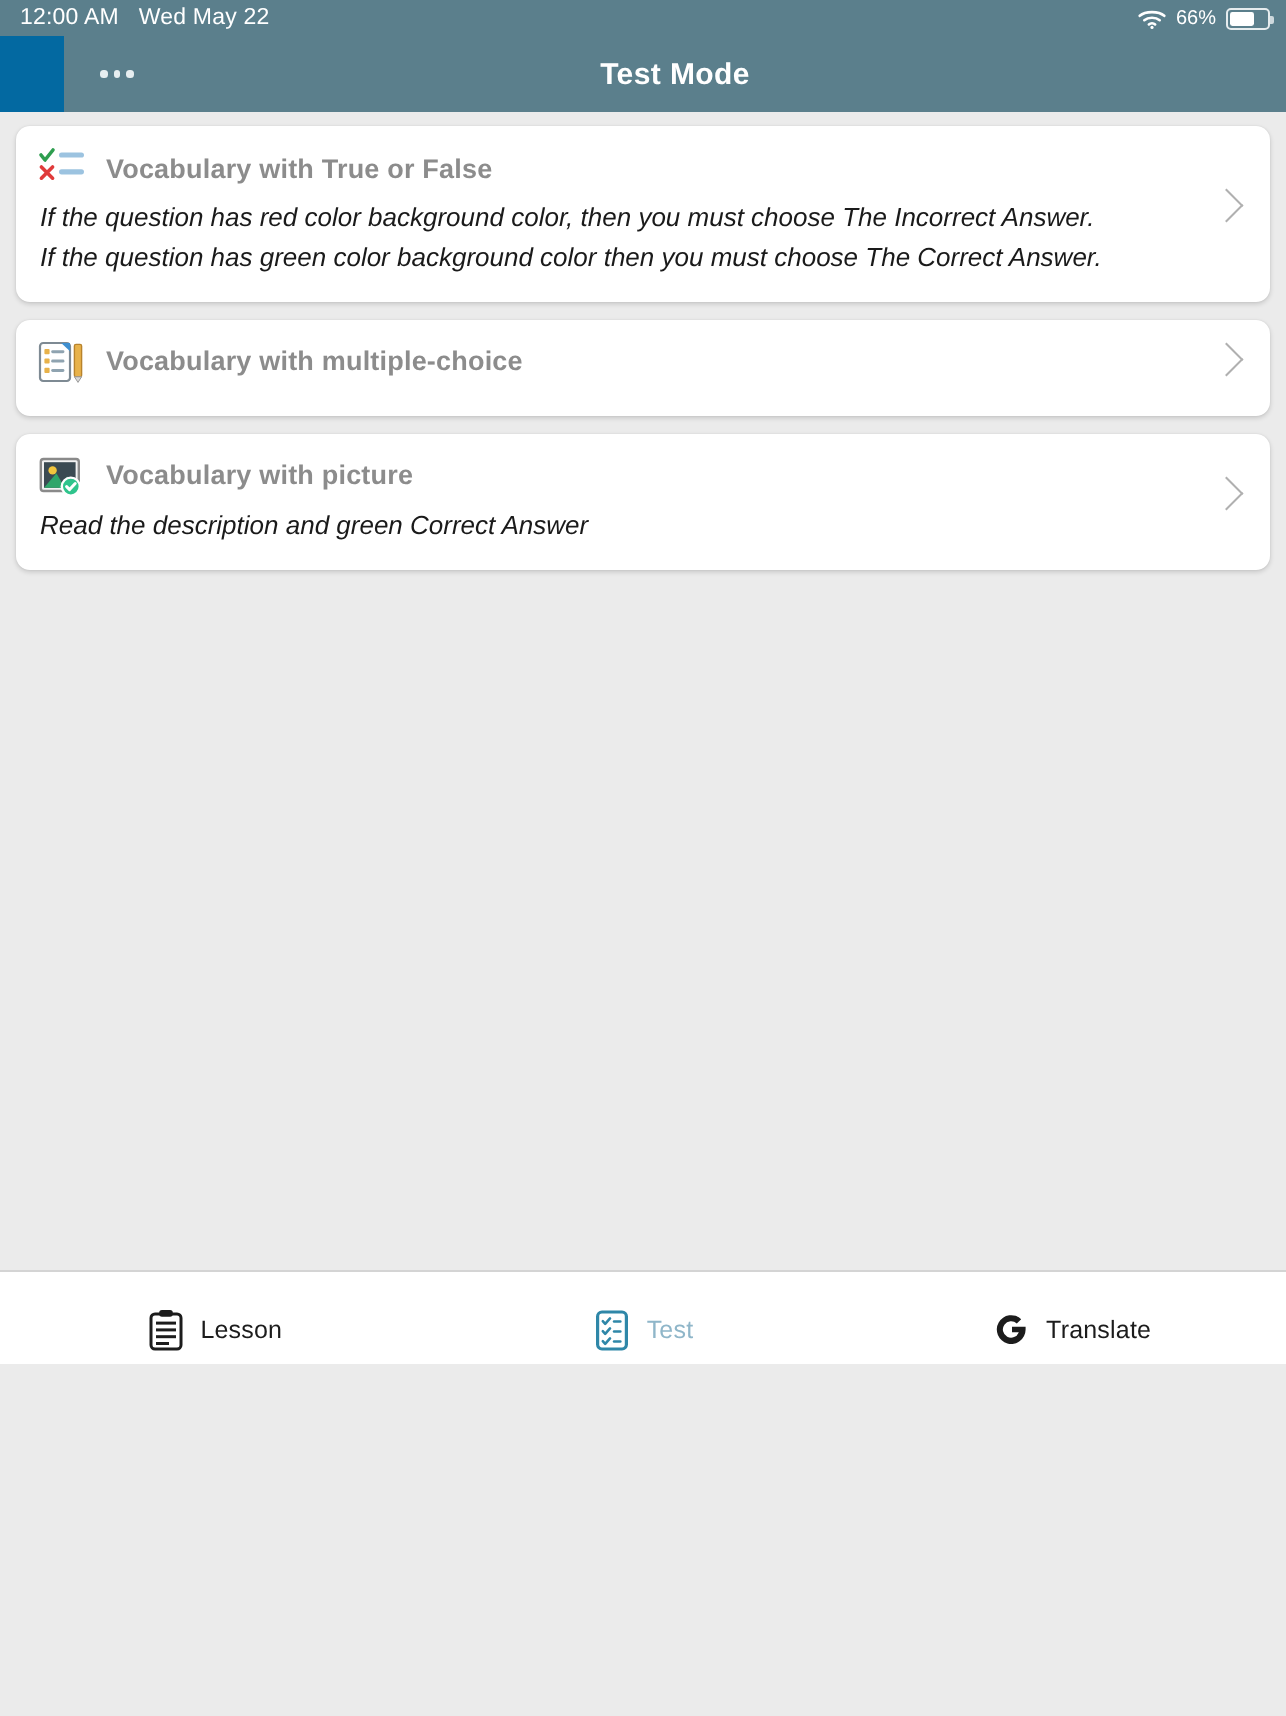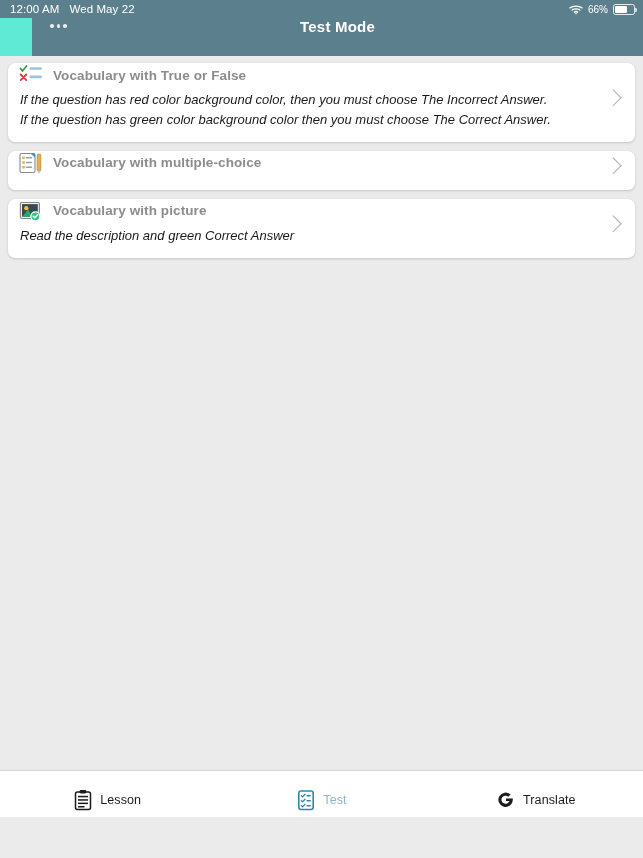--- a/index.html
+++ b/index.html
@@ -10,24 +10,24 @@
     width: 643px;
     height: 858px;
     overflow: hidden;
     background: #ebebeb;
     font-family: "Liberation Sans", sans-serif;
     -webkit-font-smoothing: antialiased;
   }
   .app {
     position: relative;
     width: 643px;
-    height: 817px;
+    height: 682px;
     display: flex;
     flex-direction: column;
-    background: #5eead4;
+    background: #0369a1;
   }
 
   
   .status-bar {
     height: 18px;
     background: #5b7f8c;
     color: #ffffff;
     display: flex;
     align-items: center;
     padding: 0 8px 0 10px;
@@ -78,20 +78,21 @@
     width: 62%;
     background: #ffffff;
     border-radius: 1.2px;
   }
 
   
   .nav-bar {
     height: 38px;
     background: #5b7f8c;
     display: flex;
+    align-items: center;
     position: relative;
     flex: 0 0 auto;
     margin-left: 32px;
   }
   .nav-more {
     position: absolute;
     left: 14px;
     display: flex;
     align-items: center;
     gap: 3px;
@@ -122,21 +123,21 @@
     box-sizing: border-box;
     overflow: hidden;
   }
 
   .card {
     background: #ffffff;
     border-radius: 7px;
     box-shadow: 0 1px 2.5px rgba(0,0,0,0.16), 0 0 1px rgba(0,0,0,0.07);
     margin-bottom: 9px;
     position: relative;
-    padding: 0 34px 12px 10px;
+    padding: 9px 34px 12px 10px;
     box-sizing: border-box;
     cursor: pointer;
   }
   .card-head {
     display: flex;
     align-items: center;
     gap: 9px;
     margin-bottom: 3px;
   }
   .card-title {

